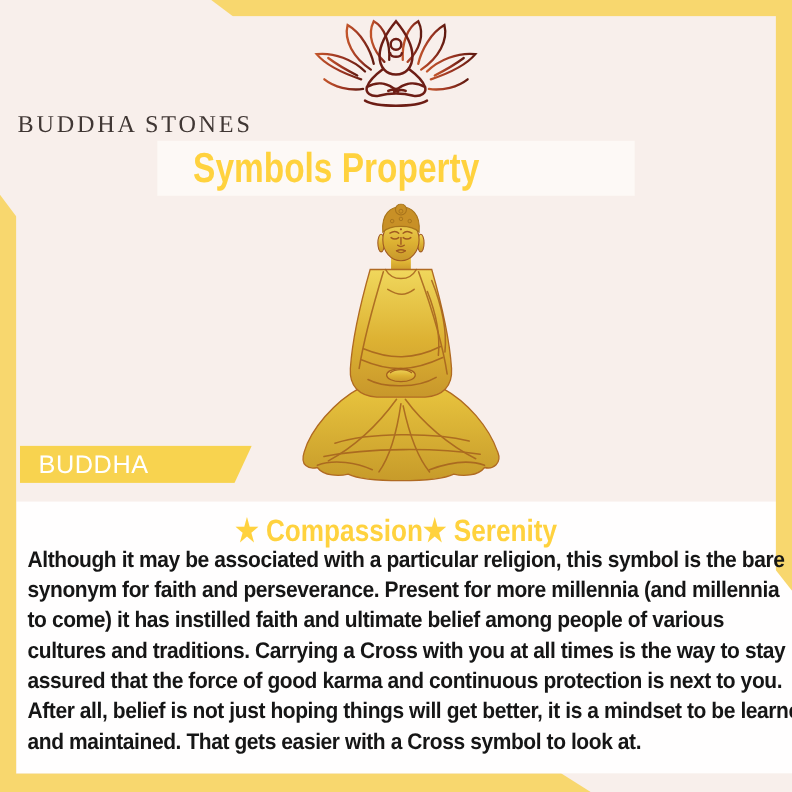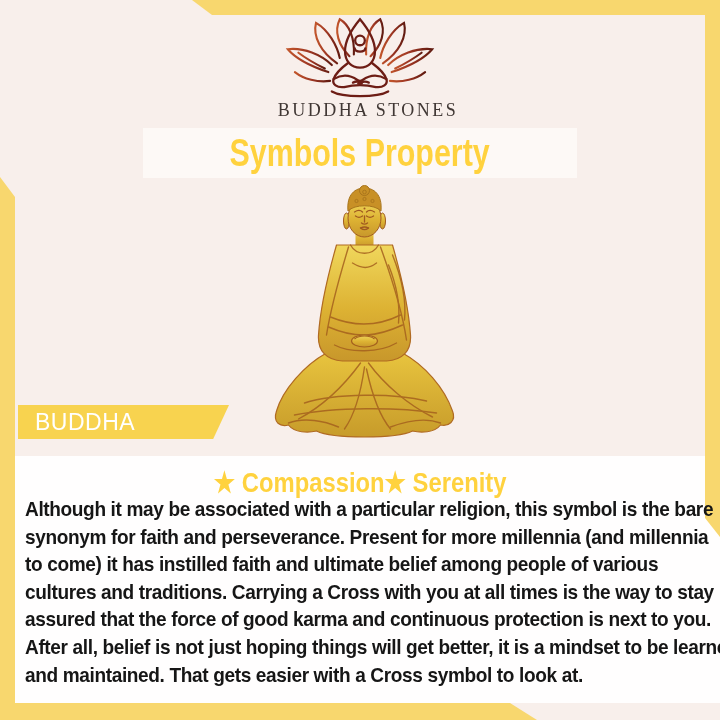--- a/index.html
+++ b/index.html
@@ -8,25 +8,25 @@
 
   
   .frame{position:absolute;background:var(--frame-yellow,#f8d76e);}
   .frame-top{left:0;top:0;width:720px;height:15px;clip-path:polygon(192px 0,100% 0,100% 100%,212px 100%);}
   .frame-right{top:0;right:0;width:15px;height:720px;clip-path:polygon(0 0,100% 0,100% 537px,0 518px);}
   .frame-left{top:0;left:0;width:15px;height:720px;clip-path:polygon(0 177px,100% 197px,100% 100%,0 100%);}
   .frame-bottom{left:0;top:703px;width:720px;height:17px;clip-path:polygon(0 0,510px 0,537px 100%,0 100%);}
 
   
   .logo{position:absolute;left:270px;top:14px;width:180px;height:88px;}
-  .brand-name{position:absolute;left:16px;right:0;top:100px;text-align:center;
-    font-family:"Liberation Serif",serif;font-size:18px;letter-spacing:2.5px;
+  .brand-name{position:absolute;left:16px;right:0;top:100px;text-align:left;
+    font-family:"Liberation Serif",serif;font-size:22px;letter-spacing:2.5px;
     color:var(--brand-text,#403734);font-weight:400;}
   .title-banner{position:absolute;left:143px;top:128px;width:434px;height:50px;
-    background:var(--banner-white,#fdf9f6);text-align:center;}
+    background:var(--banner-white,#fdf9f6);text-align:left;}
   .title-banner span{display:inline-block;font-size:38px;font-weight:700;line-height:50px;
     color:var(--accent-yellow,#ffd23e);transform:scaleX(.8);transform-origin:center;white-space:nowrap;}
 
   
   .buddha{position:absolute;left:262px;top:185px;width:205px;height:260px;}
 
   
   .ribbon{position:absolute;left:18px;top:405px;width:211px;height:34px;
     background:var(--label-yellow,#f8d34f);clip-path:polygon(0 0,100% 0,92.5% 100%,0 100%);
     color:#ffffff;font-size:23px;line-height:34px;padding-left:0;letter-spacing:.5px;}

